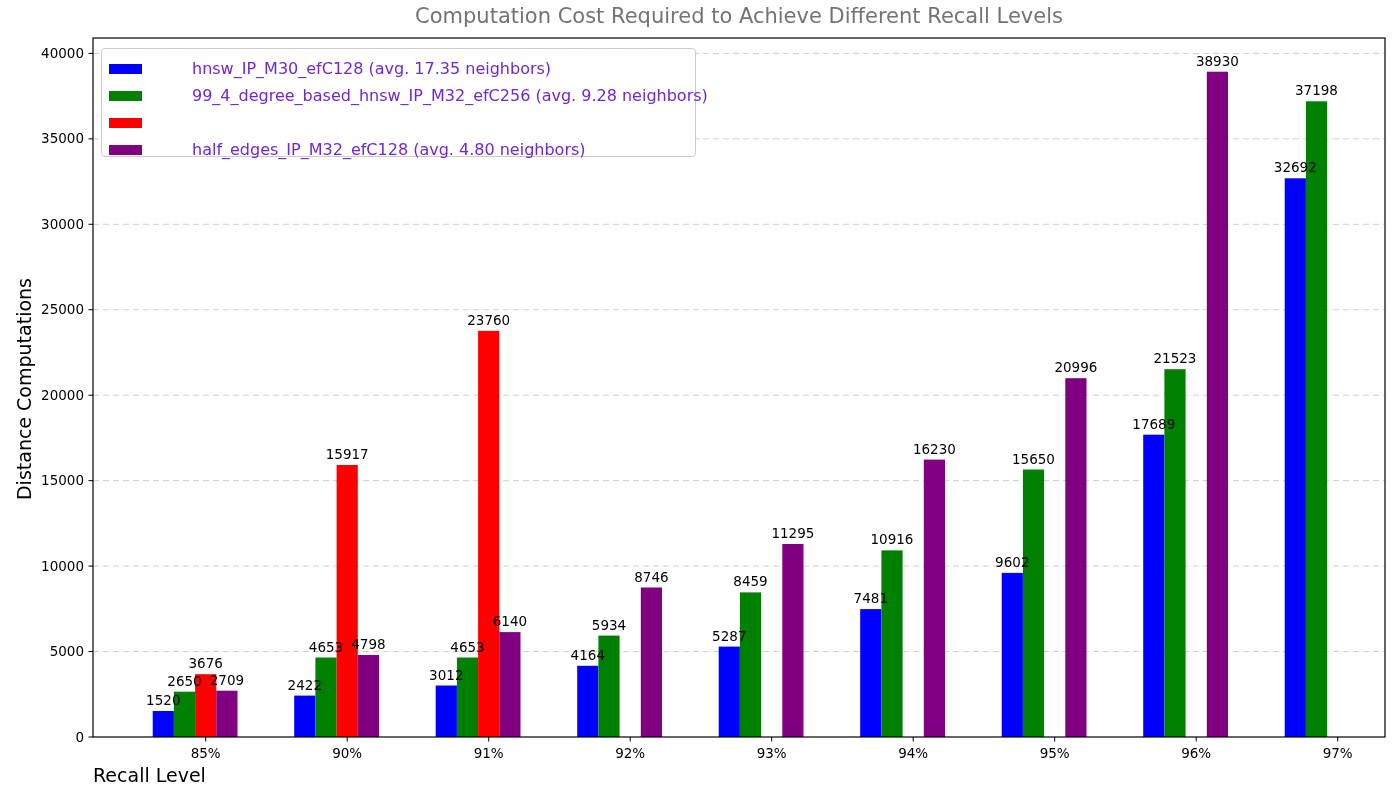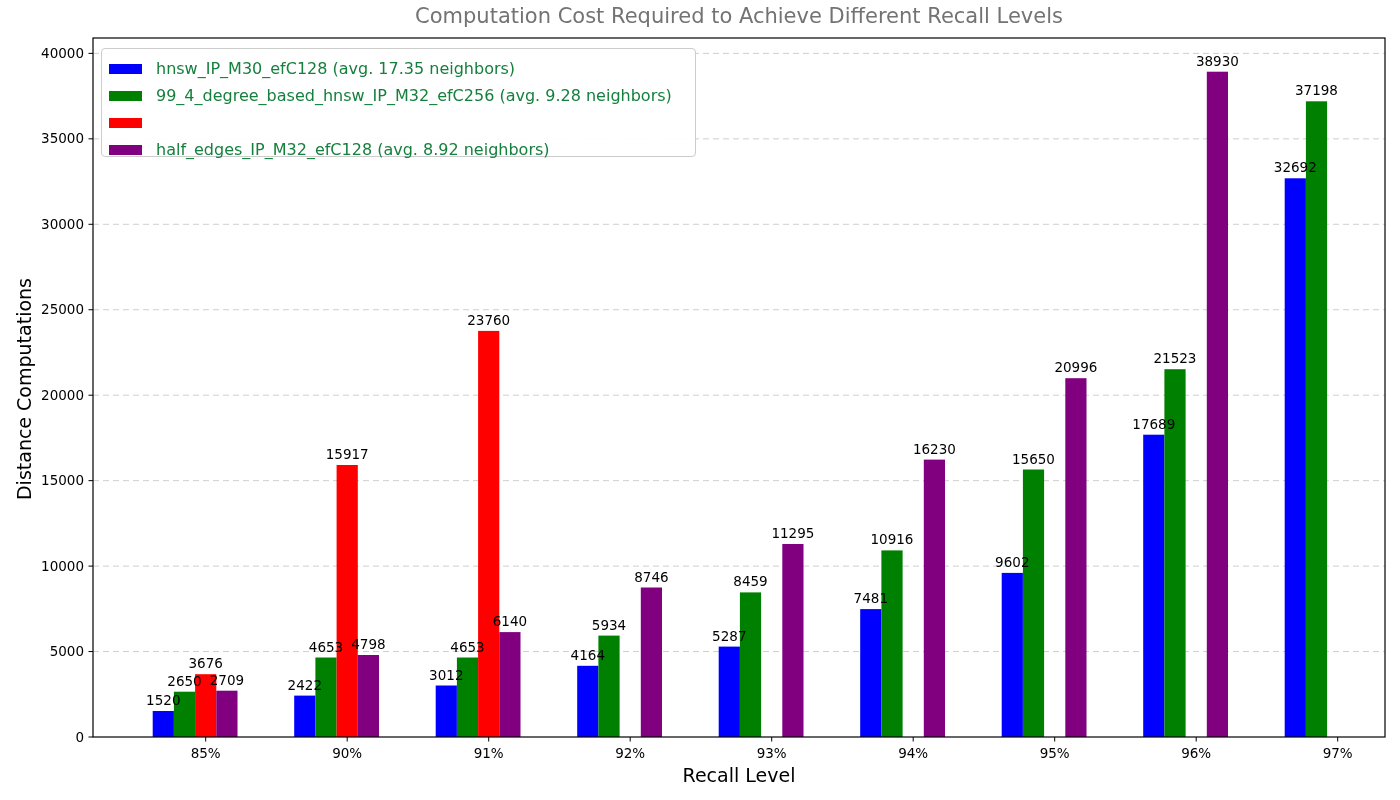--- a/index.html
+++ b/index.html
@@ -10,42 +10,42 @@
     font-family:"DejaVu Sans", sans-serif;
     overflow:hidden;
   }
   #plot-svg{position:absolute;left:0;top:0;}
   .chart-title{
     position:absolute;left:93px;top:4px;width:1292px;
     text-align:center;font-size:21px;color:#737373;
   }
   .x-label{
     position:absolute;left:93px;top:764px;width:1292px;
-    text-align:center;font-size:19px;color:#000000;
+    text-align:left;font-size:19px;color:#000000;
   }
   .y-label{
     position:absolute;left:-156px;top:378px;width:360px;
     text-align:center;font-size:19px;color:#000000;
     transform:rotate(-90deg);
   }
   .legend{
     position:absolute;left:101px;top:48px;width:595px;height:109px;
     box-sizing:border-box;
     background:rgba(255,255,255,0.92);
     border:1px solid #cccccc;border-radius:4px;
     padding-top:6px;
   }
   .legend-item{
     display:flex;align-items:center;height:27px;
     padding-left:7px;
   }
   .legend-swatch{
     width:33px;height:10px;flex:0 0 33px;margin-right:14px;
   }
-  .legend-label{font-size:16px;color:#15803d;white-space:nowrap;}
+  .legend-label{font-size:16px;color:#6d28d9;white-space:nowrap;margin-left:36px;}
 </style>
 </head>
 <body>
 
 <div id="figure">
   <svg id="plot-svg" width="1400" height="800">
       <line x1="93" y1="651.5476772616137" x2="1385" y2="651.5476772616137" stroke="#cfcfcf" stroke-width="1" stroke-dasharray="6 4"></line>
       <line x1="93" y1="566.0953545232273" x2="1385" y2="566.0953545232273" stroke="#cfcfcf" stroke-width="1" stroke-dasharray="6 4"></line>
       <line x1="93" y1="480.64303178484107" x2="1385" y2="480.64303178484107" stroke="#cfcfcf" stroke-width="1" stroke-dasharray="6 4"></line>
       <line x1="93" y1="395.1907090464548" x2="1385" y2="395.1907090464548" stroke="#cfcfcf" stroke-width="1" stroke-dasharray="6 4"></line>
@@ -161,16 +161,16 @@
     </div>
     <div class="legend-item">
       <span class="legend-swatch" style="background: rgb(0, 128, 0);"></span>
       <span class="legend-label">99_4_degree_based_hnsw_IP_M32_efC256 (avg. 9.28 neighbors)</span>
     </div>
     <div class="legend-item">
       <span class="legend-swatch" style="background: rgb(255, 0, 0);"></span>
     </div>
     <div class="legend-item">
       <span class="legend-swatch" style="background: rgb(128, 0, 128);"></span>
-      <span class="legend-label">half_edges_IP_M32_efC128 (avg. 8.92 neighbors)</span>
+      <span class="legend-label">half_edges_IP_M32_efC128 (avg. 4.80 neighbors)</span>
     </div>
   </div>
 </div>
 
 </body></html>

